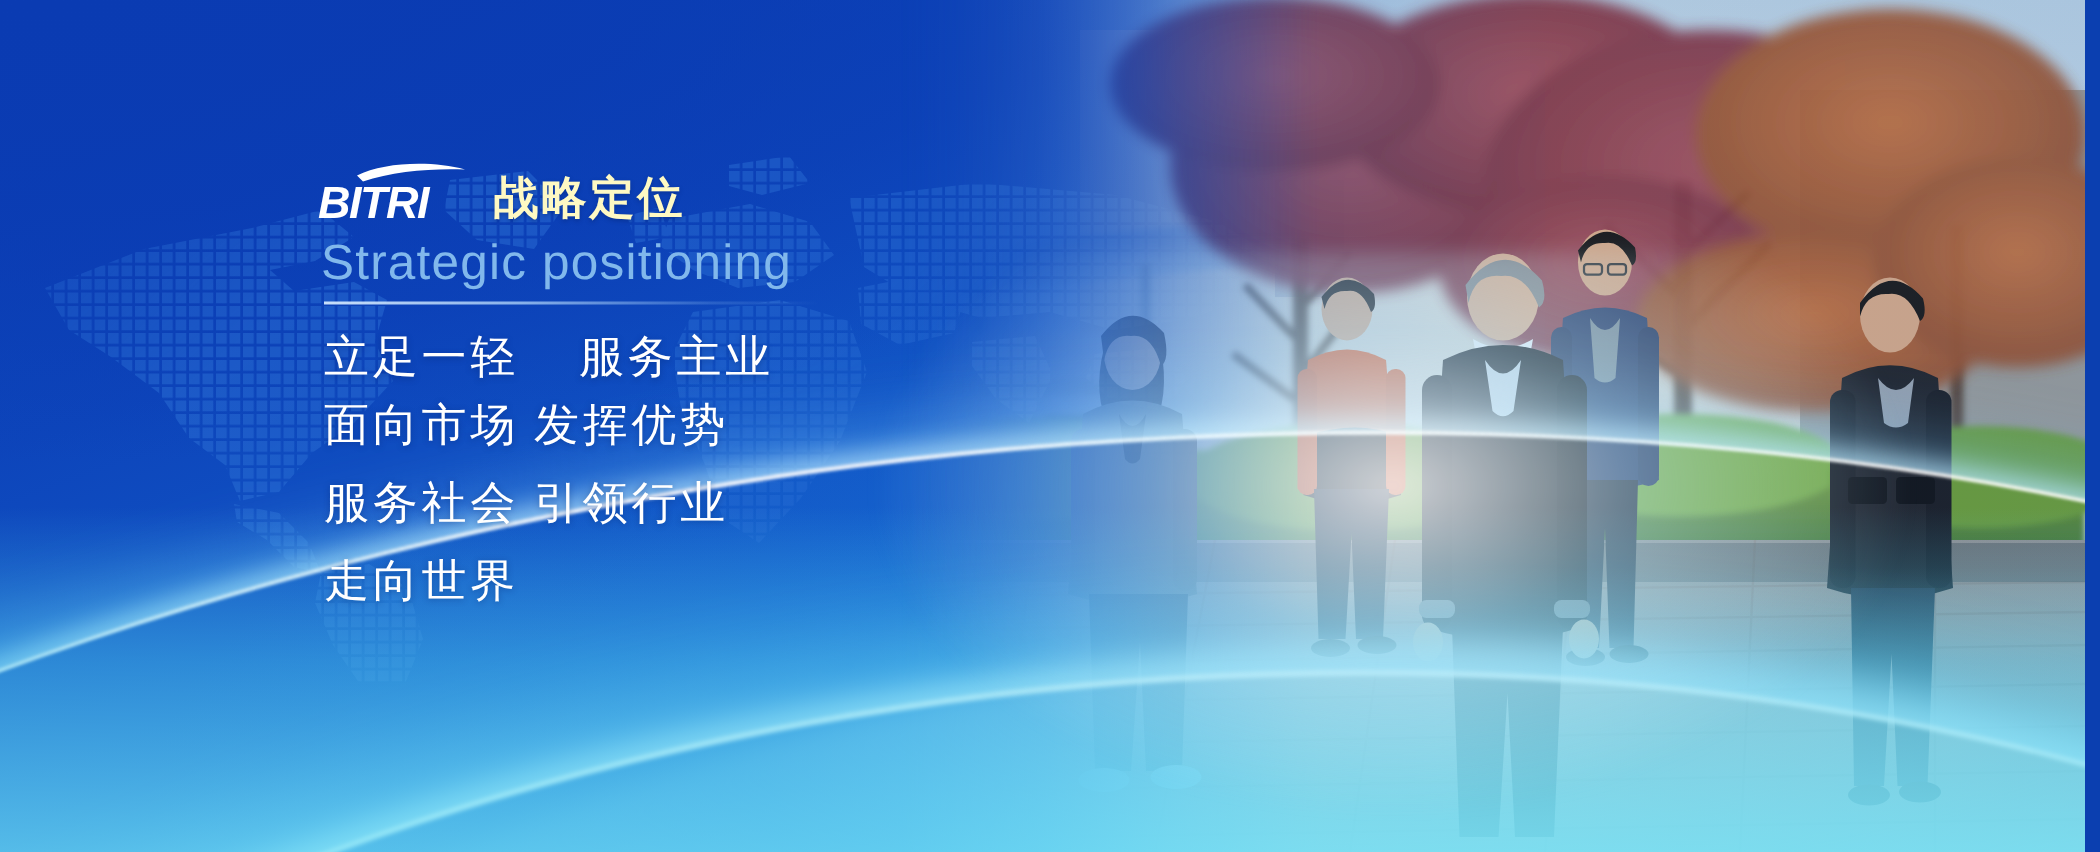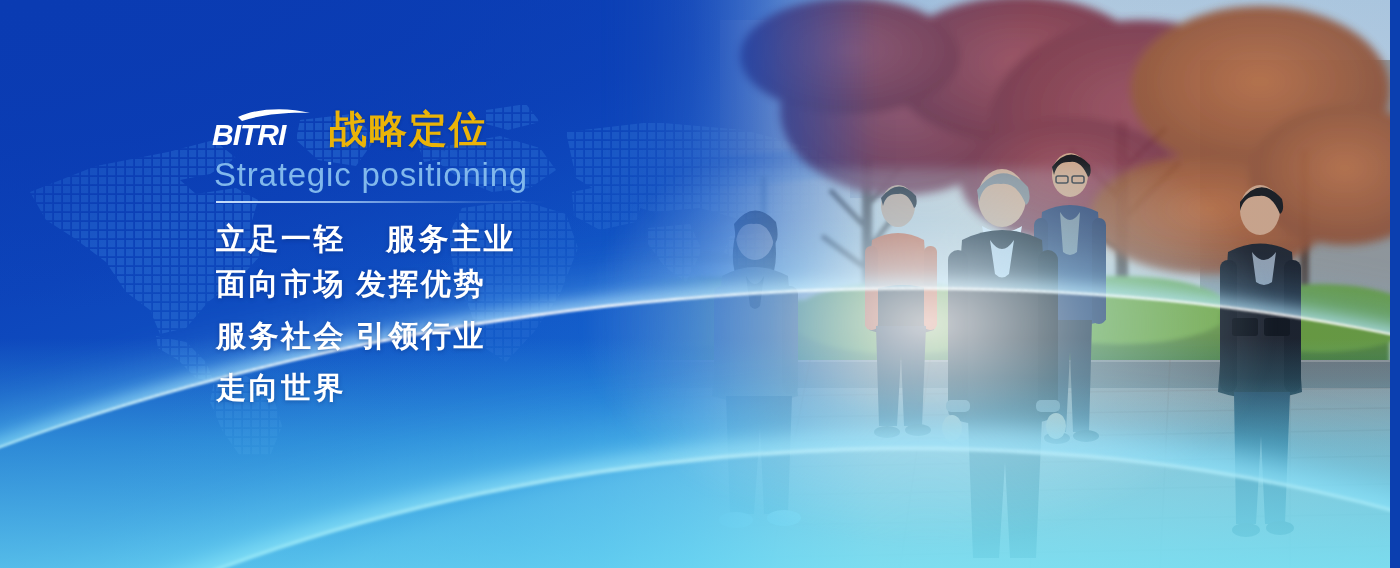--- a/index.html
+++ b/index.html
@@ -87,39 +87,39 @@
     pointer-events:none;
   }
 
   
   .content{position:absolute;left:212px;top:106px;width:520px;}
 
   .logo-row{display:flex;align-items:flex-end;gap:13px;height:44px;}
   .logo-mark{position:relative;width:104px;height:44px;flex:0 0 auto;}
   .logo-mark svg{display:block;width:104px;height:44px;}
   .logo-cn{
-    color:#eab308;font-size:38px;font-weight:700;letter-spacing:2px;
+    color:#fef9c3;font-size:30px;font-weight:700;letter-spacing:2px;
     line-height:1;white-space:nowrap;position:relative;top:-2px;
     text-shadow:0 1px 3px rgba(3,30,95,.35);
   }
 
   .sub-en{
     margin-top:6px;margin-left:2px;
     color:#81b8ec;font-size:33px;font-weight:400;letter-spacing:.8px;
     line-height:1.15;white-space:nowrap;
   }
   .divider{
     margin-top:7px;margin-left:4px;width:330px;height:2px;
     background:linear-gradient(to right, rgba(215,235,255,.92) 0%, rgba(190,225,255,.70) 40%, rgba(170,215,255,.18) 78%, rgba(170,215,255,0) 100%);
   }
 
   .slogans{margin-top:21px;margin-left:4px;}
   .slogan-line{
     display:flex;gap:40px;
-    color:#ffffff;font-size:30px;font-weight:700;letter-spacing:2.5px;
+    color:#ffffff;font-size:30px;font-weight:400;letter-spacing:2.5px;
     line-height:1;margin-bottom:15px;white-space:nowrap;
     text-shadow:0 1px 4px rgba(5,35,105,.40);
   }
   .slogan-line:last-child{margin-bottom:0;}
   .slogan-line.gap-lg{margin-bottom:22px;gap:10px;}
   .slogan-col{display:block;}
 </style>
 </head>
 <body>
 

